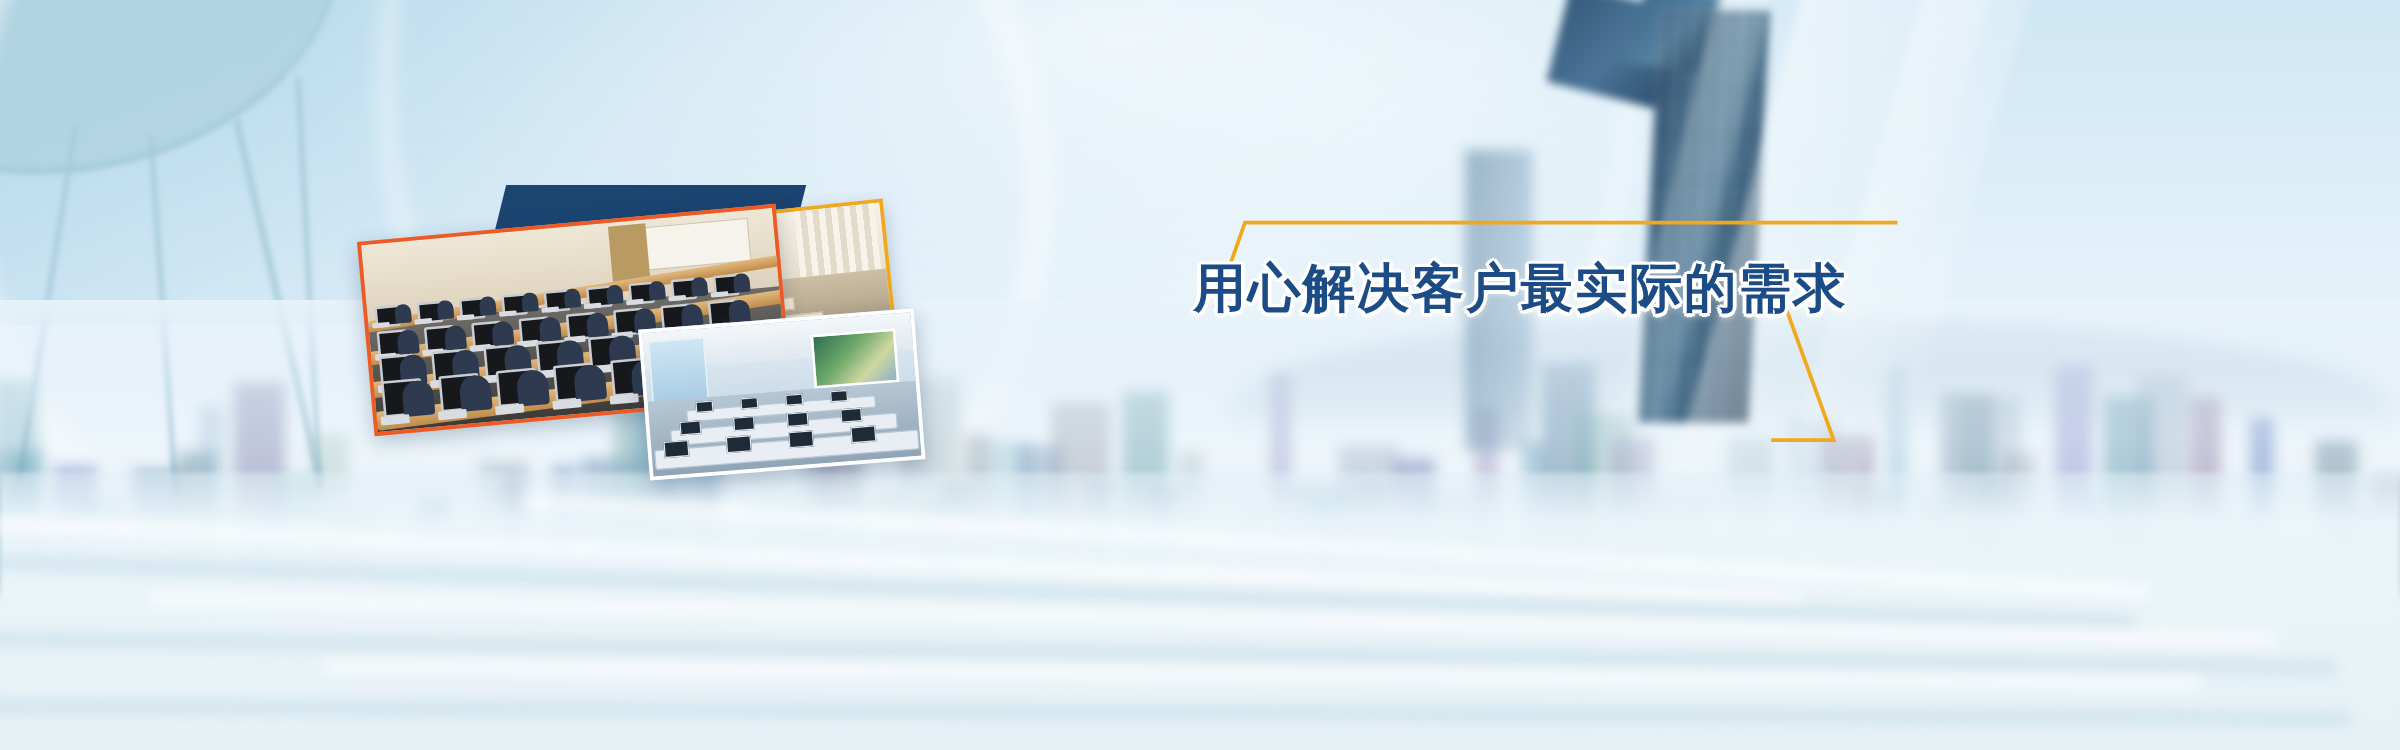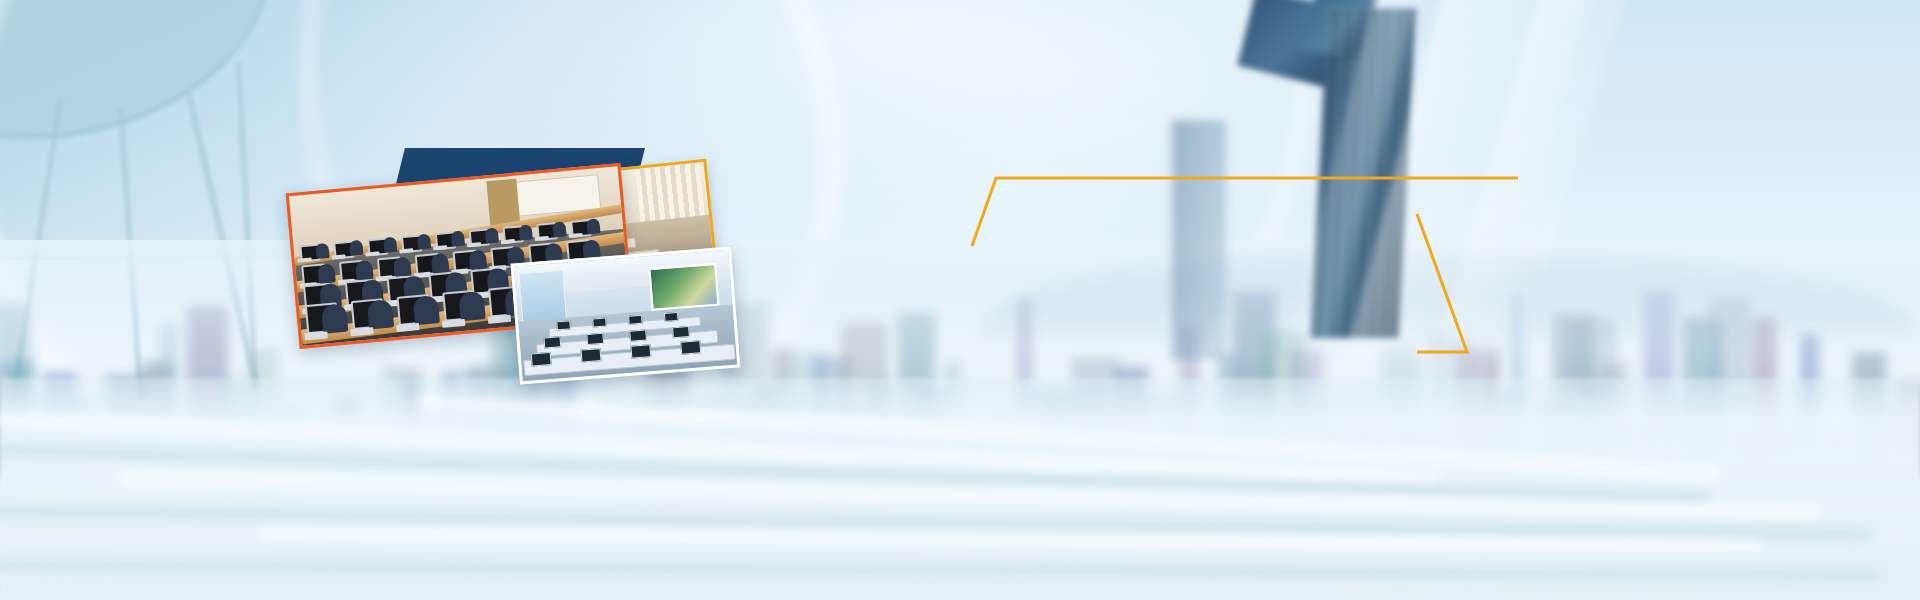--- a/index.html
+++ b/index.html
@@ -528,15 +528,16 @@
       <polyline points="548,145 524,145 500,145" fill="none" stroke="#f0a81c" stroke-width="3" opacity="0"></polyline>
     </svg>
   </div>
   <div class="bracket" style="left:1415px;top:212px;">
     <svg width="140" height="170" viewBox="0 0 140 170">
       <polyline points="2,2 52,140 2,140" fill="none" stroke="#f0a81c" stroke-width="3"></polyline>
     </svg>
   </div>
 
   <div class="slogan">
+    <div class="line l2">用心解决客户最实际的需求</div>
   </div>
 
 </div>
 
 </body></html>

